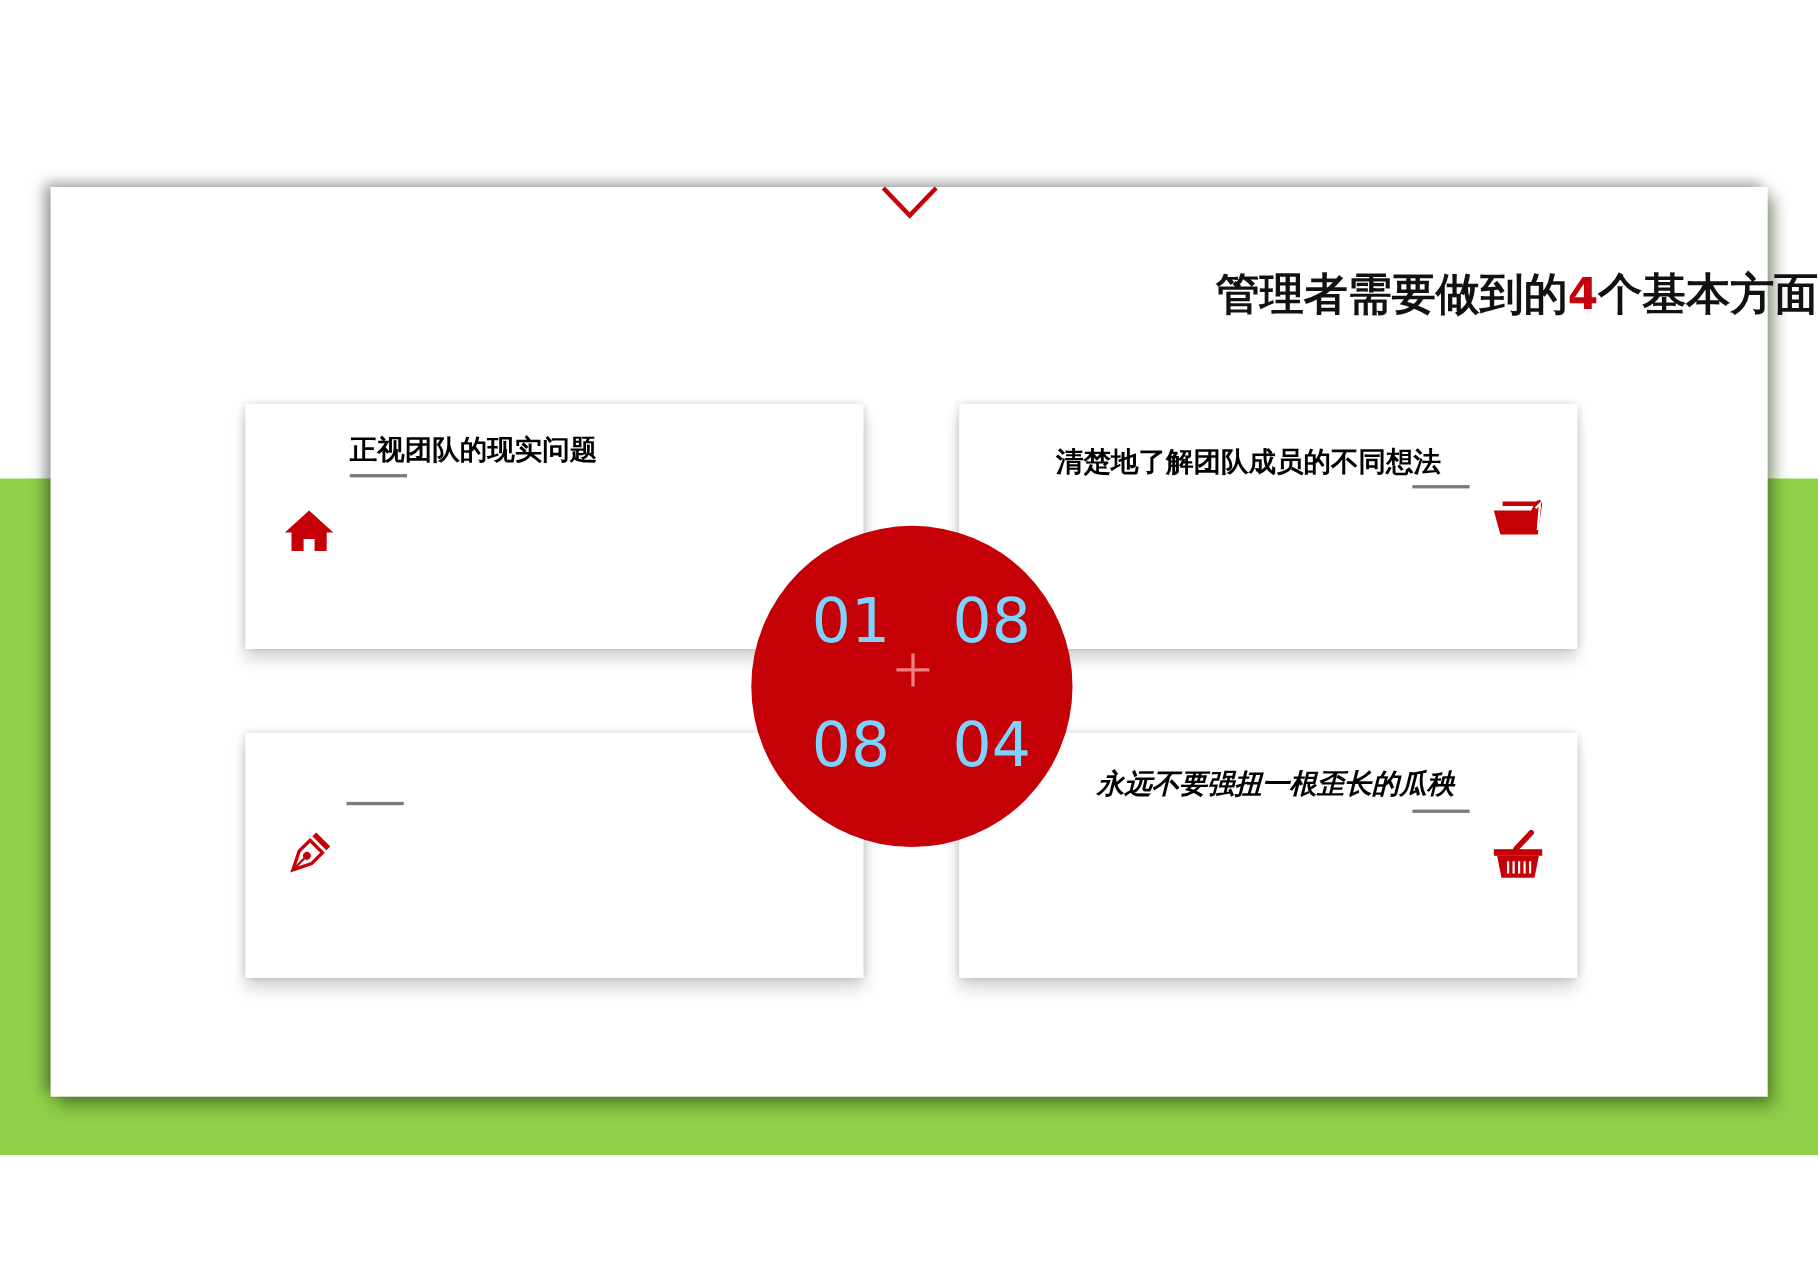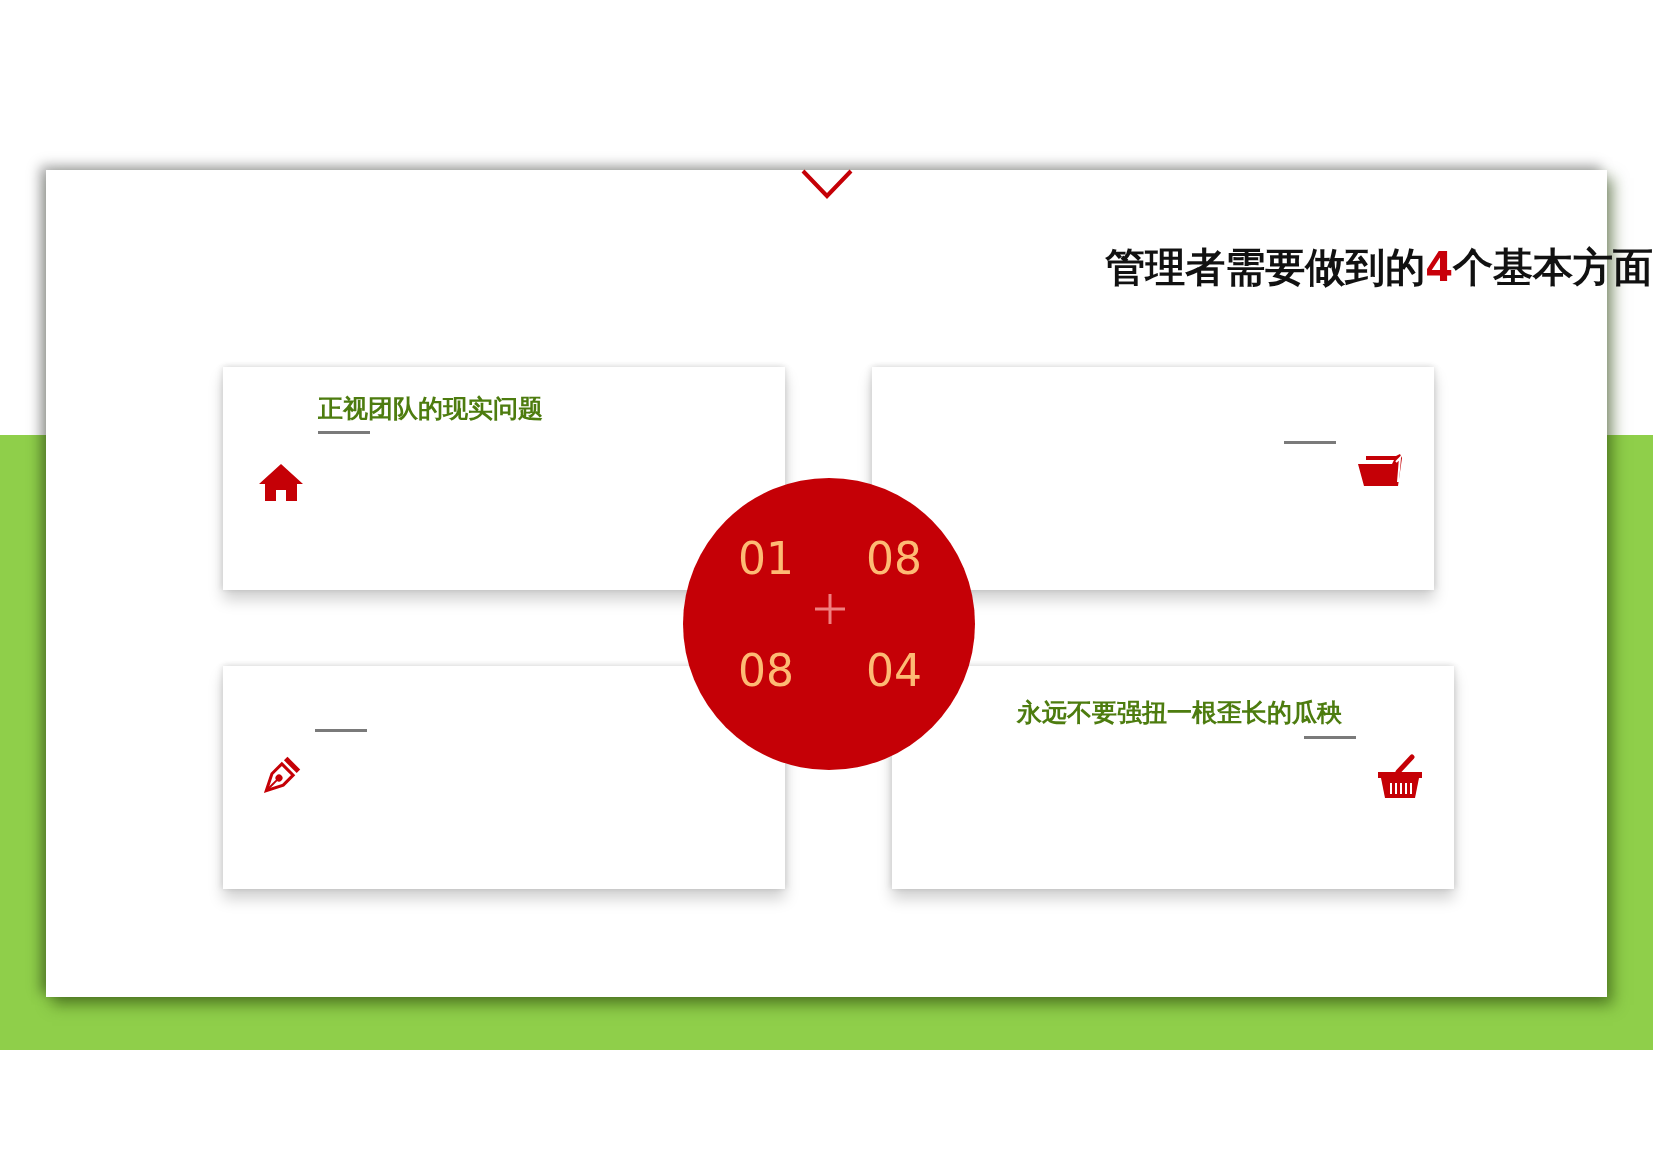--- a/index.html
+++ b/index.html
@@ -25,35 +25,35 @@
       font-size: 40px; font-weight: bold; color: #111111; letter-spacing: 0px;
     }
     .title .accent { color: #c8000a; }
     .card {
       position: absolute; width: 562px; height: 223px; background: #ffffff;
       box-shadow: 0 10px 14px rgba(0,0,0,0.18), 0 -2px 6px rgba(0,0,0,0.05), -3px 0 6px rgba(0,0,0,0.06), 3px 0 6px rgba(0,0,0,0.06);
     }
     .card.c1 { left: 223px; top: 367px; }
     .card.c2 { left: 872px; top: 367px; }
     .card.c3 { left: 223px; top: 666px; }
-    .card.c4 { left: 892px; top: 666px; }
+    .card.c4 { left: 872px; top: 666px; font-style: italic; }
     .card-text {
-      position: absolute; font-size: 25px; font-weight: bold; color: #4d7c0f; white-space: nowrap;
+      position: absolute; font-size: 25px; font-weight: bold; color: #000000; white-space: nowrap;
     }
     .underline {
       position: absolute; width: 52px; height: 3px; background: #7a7a7a;
     }
     .card-icon { position: absolute; }
     .circle {
       position: absolute; left: 683px; top: 478px; width: 292px; height: 292px;
       border-radius: 50%; background: #c50006;
     }
     .num {
-      position: absolute; font-family: "DejaVu Sans", sans-serif; font-size: 44px;
-      color: #fdba74; font-weight: normal;
+      position: absolute; font-family: "DejaVu Sans", sans-serif; font-size: 56px;
+      color: #7dd3fc; font-weight: normal;
     }
     .plus {
       position: absolute; left: 130px; top: 114px; width: 34px; height: 34px;
     }
   </style>
 </head>
 <body>
 
 <div class="green-band"></div>
 
@@ -69,20 +69,21 @@
 
 <div class="card c1">
   <div class="card-text" style="left:95px; top:25px;">正视团队的现实问题</div>
   <div class="underline" style="left:95px; top:64px;"></div>
   <svg class="card-icon" style="left:34px; top:95px; width:48px; height:40px;" viewBox="0 0 48 40">
     <polygon points="24,2 2,22 8,22 8,39 19,39 19,28 29,28 29,39 40,39 40,22 46,22" fill="#c50006"></polygon>
   </svg>
 </div>
 
 <div class="card c2">
+  <div class="card-text" style="left:88px; top:36px;">清楚地了解团队成员的不同想法</div>
   <div class="underline" style="left:412px; top:74px;"></div>
   <svg class="card-icon" style="left:484px; top:85px; width:48px; height:38px;" viewBox="0 0 48 38">
     <path d="M10,4 L40,4 L44,2 L46,6 L42,34 L8,34 L2,12 L36,12 L38,8 L10,8 Z" fill="#c50006"></path>
     <path d="M40,10 L44,6 L42,30" fill="none" stroke="#ffffff" stroke-width="2"></path>
   </svg>
 </div>
 
 <div class="card c3">
   <div class="underline" style="left:92px; top:63px;"></div>
   <svg class="card-icon" style="left:32px; top:88px; width:48px; height:48px;" viewBox="0 0 48 48">

